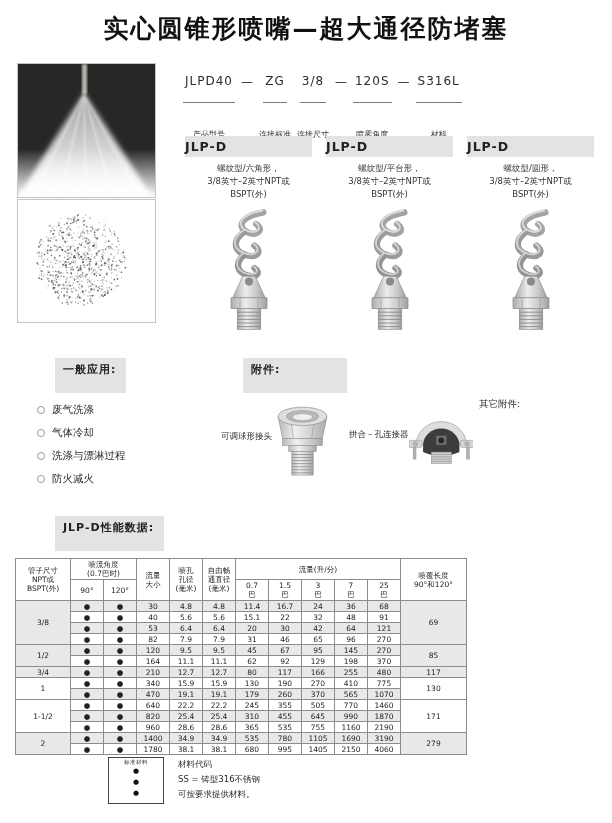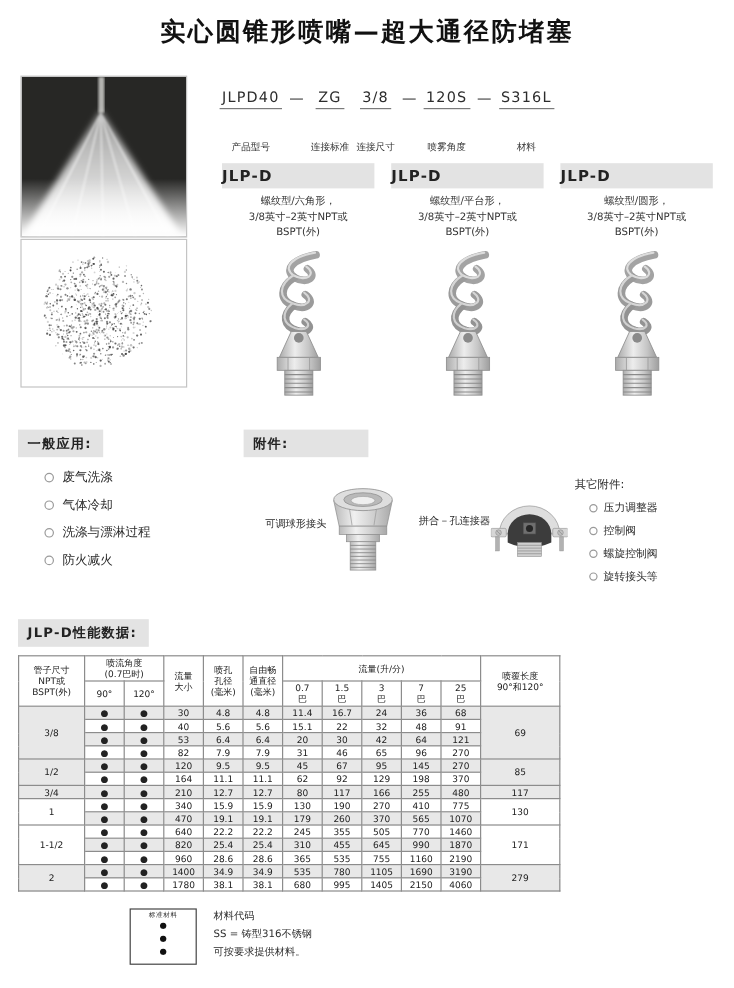--- a/index.html
+++ b/index.html
@@ -1,38 +1,38 @@
 <!DOCTYPE html>
 <html><head>
 <meta charset="utf-8">
 <style>
   html,body{margin:0;padding:0;background:#fff;}
   .page{position:relative;width:612px;height:823px;background:#fff;overflow:hidden;
         font-family:"DejaVu Sans",sans-serif;color:#1a1a1a;}
   .page-title{position:absolute;top:12px;left:0;width:612px;text-align:center;
-        font-size:21px;font-weight:bold;letter-spacing:2px;color:#111;}
+        font-size:25px;font-weight:bold;letter-spacing:2px;color:#111;}
   
   .photos{position:absolute;left:17px;top:63px;width:137px;}
   .photo{display:block;border:1px solid #c4c4c4;}
   
   .code-diagram{position:absolute;left:180px;top:74px;display:flex;align-items:flex-start;}
   .code-seg{display:flex;flex-direction:column;align-items:center;margin:0 3px;}
-  .code-text{font-size:12px;color:#2c2c2c;letter-spacing:1px;padding:0 2px 2px;border-bottom:1px solid #7a7a7a;text-align:center;}
+  .code-text{font-size:12px;color:#2c2c2c;letter-spacing:1px;padding:0 2px 14px;border-bottom:1px solid #7a7a7a;text-align:center;}
   .code-label{font-size:8px;color:#333;margin-top:26px;white-space:nowrap;}
   .code-dash{font-size:12px;color:#2c2c2c;margin:0 3px;padding-top:1px;}
   
   .products{position:absolute;left:185px;top:136px;display:flex;gap:14px;}
   .product-card{width:127px;display:flex;flex-direction:column;align-items:center;}
   .product-header{width:100%;height:21px;background:#e3e3e3;
         font-size:12.5px;font-weight:bold;letter-spacing:1px;line-height:21px;color:#222;}
   .product-desc{margin-top:5px;text-align:center;font-size:8.5px;line-height:1.55;color:#333;white-space:pre-line;}
   .nozzle{margin-top:4px;}
   
   .label-box{display:inline-block;background:#e3e3e3;font-weight:bold;font-size:11px;
-        color:#222;padding:4px 10px 4px 8px;letter-spacing:1px;}
+        color:#222;padding:4px 10px 16px 8px;letter-spacing:1px;margin-left:40px;}
   
   .apps{position:absolute;left:15px;top:358px;width:180px;}
   .apps-list{margin-top:10px;}
   .app-item{display:flex;align-items:center;margin:0 0 9px 22px;font-size:10.5px;color:#2b2b2b;}
   .ring{width:6px;height:6px;border:1.5px solid #9a9a9a;border-radius:50%;margin-right:7px;flex:0 0 auto;background:#fff;}
   
   .acc{position:absolute;left:203px;top:358px;width:400px;}
   .acc-fig{position:absolute;display:flex;flex-direction:row;align-items:center;}
   .acc-fig1{left:18px;top:34px;width:112px;}
   .acc-fig2{left:146px;top:34px;width:124px;font-family:Liberation Serif, serif;}
@@ -1174,38 +1174,20 @@
         <circle cx="99" cy="56" r="4" fill="#c0c0c0" stroke="#888" stroke-width="0.8"></circle>
         <line x1="8.5" y1="53.5" x2="13.5" y2="58.5" stroke="#777" stroke-width="0.8"></line>
         <line x1="96.5" y1="53.5" x2="101.5" y2="58.5" stroke="#777" stroke-width="0.8"></line>
         <rect x="7" y="62" width="5" height="20" fill="#b2b2b2" stroke="#8d8d8d" stroke-width="0.7"></rect>
         <rect x="98" y="62" width="5" height="20" fill="#b2b2b2" stroke="#8d8d8d" stroke-width="0.7"></rect>
       </svg>
     </div>
 
     <div class="acc-others">
       <div class="acc-others-title">其它附件:</div>
-      <div id="others-list">
-          <div class="other-item">
-            <span class="ring"></span>
-            <span>压力调整器</span>
-          </div>
-          <div class="other-item">
-            <span class="ring"></span>
-            <span>控制阀</span>
-          </div>
-          <div class="other-item">
-            <span class="ring"></span>
-            <span>螺旋控制阀</span>
-          </div>
-          <div class="other-item">
-            <span class="ring"></span>
-            <span>旋转接头等</span>
-          </div>
-        </div>
     </div>
   </div>
 
   <div class="perf">
     <span class="label-box">JLP-D性能数据:</span>
     <div id="table-host">
         <table class="perf-table">
           <colgroup>
             <col style="width:55px">
             <col style="width:33px">

